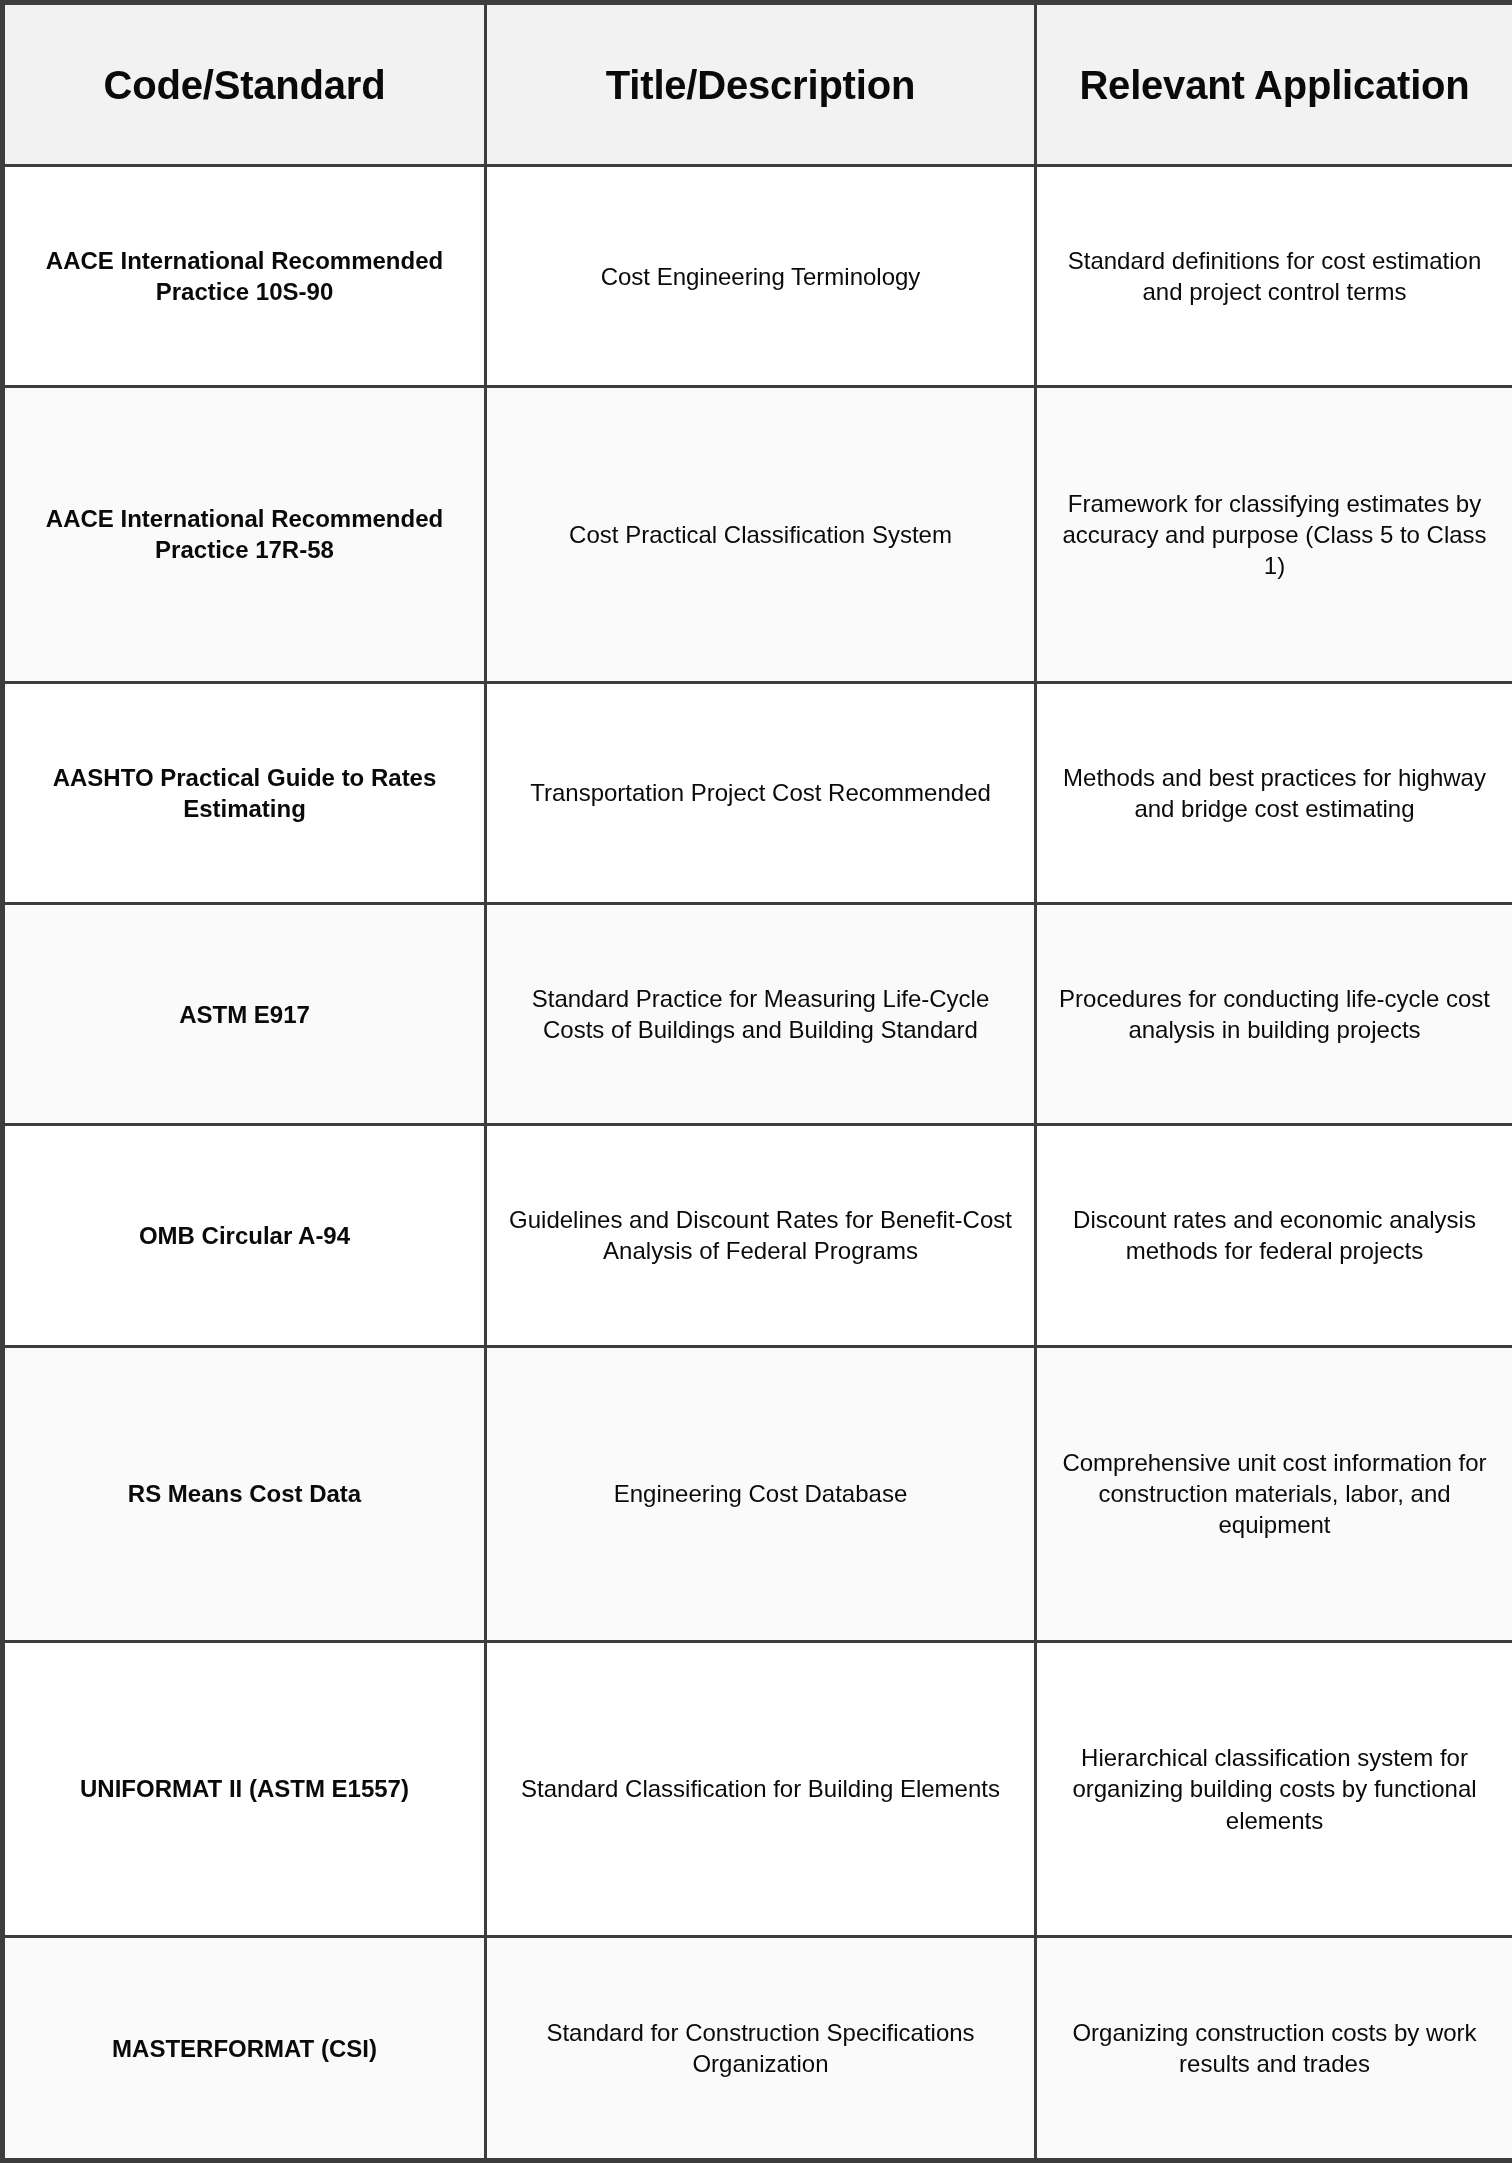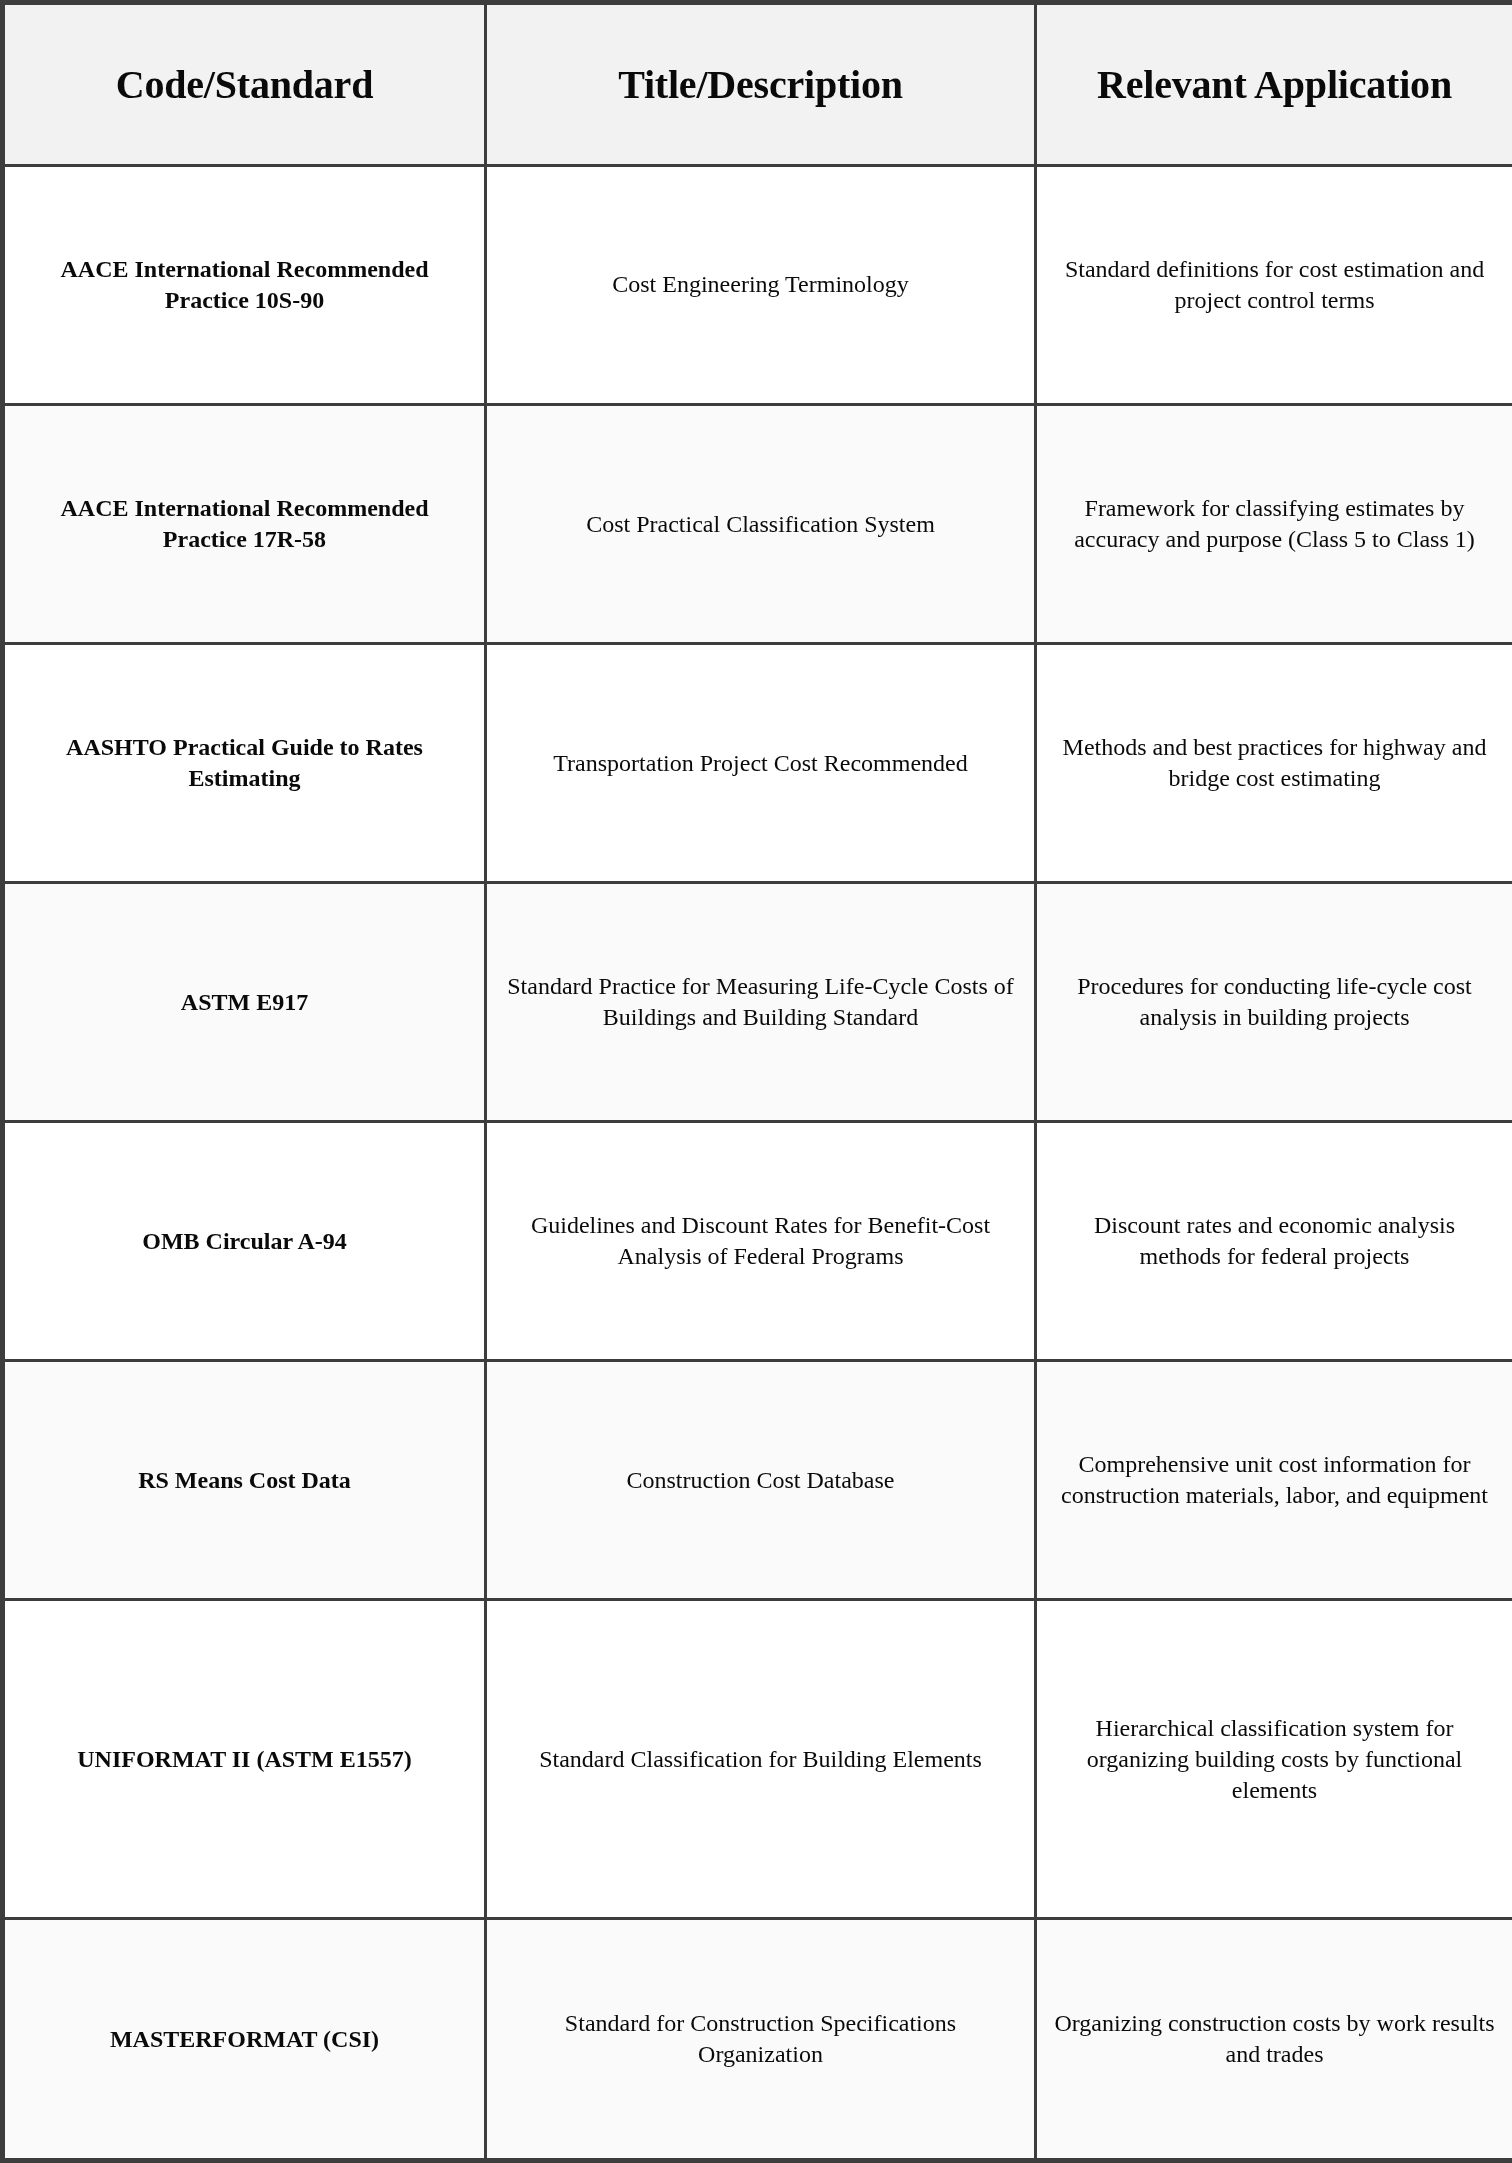--- a/index.html
+++ b/index.html
@@ -31,21 +31,20 @@
   table.std-table col.c3 { width: 479px; }
 
   table.std-table th,
   table.std-table td {
     border: 3px solid #3d3d3d;
     text-align: center;
     vertical-align: middle;
     color: #0a0a0a;
     padding: 14px 16px;
     line-height: 1.30;
-    font-family: Liberation Serif, serif;
   }
   
   table.std-table {
     border: 5px solid #3d3d3d;
   }
 
   thead th {
     background: #f2f2f2;
     font-weight: bold;
     font-size: 40px;
@@ -106,21 +105,21 @@
           <td class="col-title">Standard Practice for Measuring Life-Cycle Costs of Buildings and Building Standard</td>
           <td class="col-application">Procedures for conducting life-cycle cost analysis in building projects</td>
         </tr>
         <tr class="plain">
           <td class="col-code">OMB Circular A-94</td>
           <td class="col-title">Guidelines and Discount Rates for Benefit-Cost Analysis of Federal Programs</td>
           <td class="col-application">Discount rates and economic analysis methods for federal projects</td>
         </tr>
         <tr class="shade">
           <td class="col-code">RS Means Cost Data</td>
-          <td class="col-title">Construction Cost Database</td>
+          <td class="col-title">Engineering Cost Database</td>
           <td class="col-application">Comprehensive unit cost information for construction materials, labor, and equipment</td>
         </tr>
         <tr class="plain">
           <td class="col-code">UNIFORMAT II (ASTM E1557)</td>
           <td class="col-title">Standard Classification for Building Elements</td>
           <td class="col-application">Hierarchical classification system for organizing building costs by functional elements</td>
         </tr>
         <tr class="shade">
           <td class="col-code">MASTERFORMAT (CSI)</td>
           <td class="col-title">Standard for Construction Specifications Organization</td>

